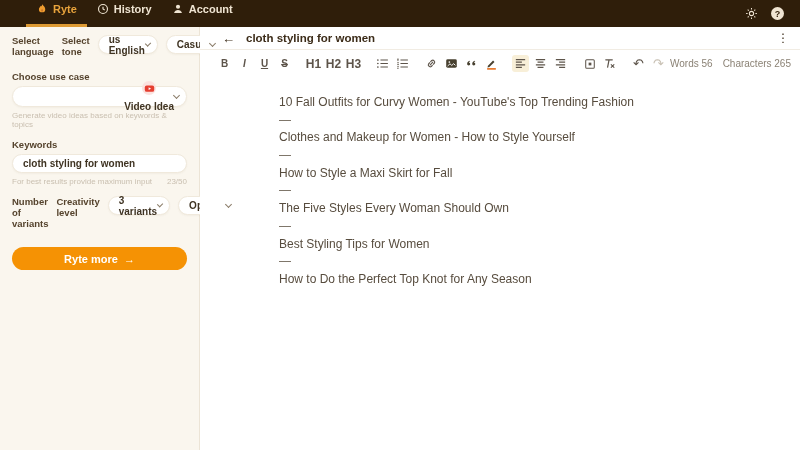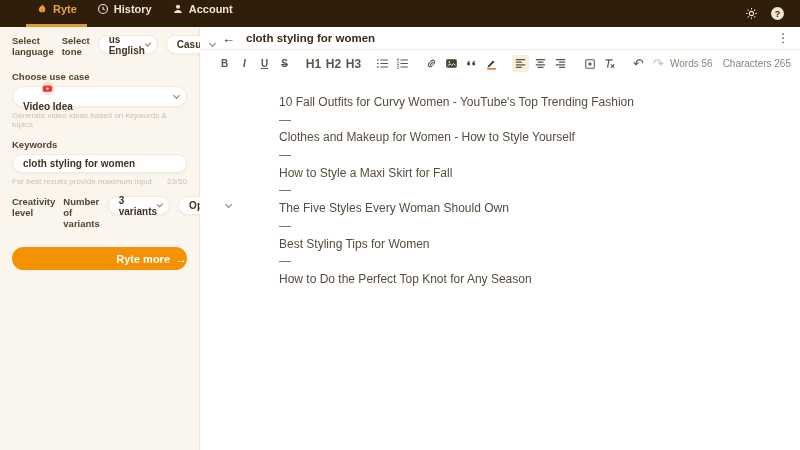--- a/index.html
+++ b/index.html
@@ -21,36 +21,36 @@
 
   
   .layout { display:flex; height:423px; }
 
   
   .sidebar { width:200px; background:#faf6ee; border-right:1px solid #ece4d6;
     padding:8px 12px; flex-shrink:0; }
   .grid2 { display:grid; grid-template-columns:1fr 1fr 1fr 1fr; gap:0 8px; }
   .f-label { font-size:9.5px; font-weight:600; color:#55432d; margin-bottom:4px; }
   .sel, .txt-in { background:#fff; border:1px solid #f0e9dc; border-radius:11px;
-    height:19px; display:flex; align-items:center; justify-content:space-between;
+    height:19px; display:flex; align-items:center; justify-content:flex-end;
     padding:0 7px 0 10px; font-size:10px; font-weight:600; color:#3f3322;
     box-shadow:0 1px 2px rgba(90,70,40,.05); cursor:pointer; }
   .chev { width:5px; height:5px; border-right:1.4px solid #8a7c68;
     border-bottom:1.4px solid #8a7c68; transform:rotate(45deg); margin-top:-2px; }
   .helper { font-size:8px; color:#c9bfb0; margin-top:4px; }
   .helper-row { display:flex; justify-content:space-between; }
   .mt { margin-top:10px; }
   .usecase-left { display:flex; align-items:center; gap:6px;flex-direction:column; }
   .yt-wrap { width:14px; height:14px; border-radius:50%; background:#fbe2df;
     display:flex; align-items:center; justify-content:center; }
   .txt-in input { border:none; outline:none; width:100%; font-size:10px; font-weight:600;
     color:#3f3322; background:transparent; font-family:"Liberation Sans", sans-serif; }
   .ryte-btn { margin-top:14px; height:23px; width:100%; background:#f59204; border:none;
     border-radius:12px; color:#fff; font-size:11px; font-weight:700; display:flex;
-    align-items:center; justify-content:flex-end; gap:6px; cursor:pointer;
+    align-items:center; justify-content:center; gap:6px; cursor:pointer;
     font-family:"Liberation Sans", sans-serif; }
 
   
   .main { flex:1; display:flex; flex-direction:column; background:#fff; }
   .doc-header { height:23px; display:flex; align-items:center; padding:0 18px 0 22px;
     border-bottom:1px solid #f1ece3; }
   .back-arrow { font-size:13px; color:#3c2c19; margin-right:11px; cursor:pointer; }
   .doc-title { font-size:11.5px; font-weight:700; color:#3c2c19; }
   .kebab { margin-left:auto; font-size:12px; color:#3c2c19; cursor:pointer;
     letter-spacing:0; }
@@ -155,22 +155,22 @@
     <div class="f-label mt">Keywords</div>
     <div class="txt-in">
       <input value="cloth styling for women" style="">
     </div>
     <div class="helper helper-row">
       <span>For best results provide maximum input</span>
       <span>23/50</span>
     </div>
 
     <div class="grid2 mt">
+      <div class="f-label">Number of variants</div>
       <div class="f-label">Creativity level</div>
-      <div class="f-label">Number of variants</div>
       <div class="sel">
         <span>3 variants</span>
         <span class="chev"></span>
       </div>
       <div class="sel">
         <span>Optimal</span>
         <span class="chev"></span>
       </div>
     </div>
 

